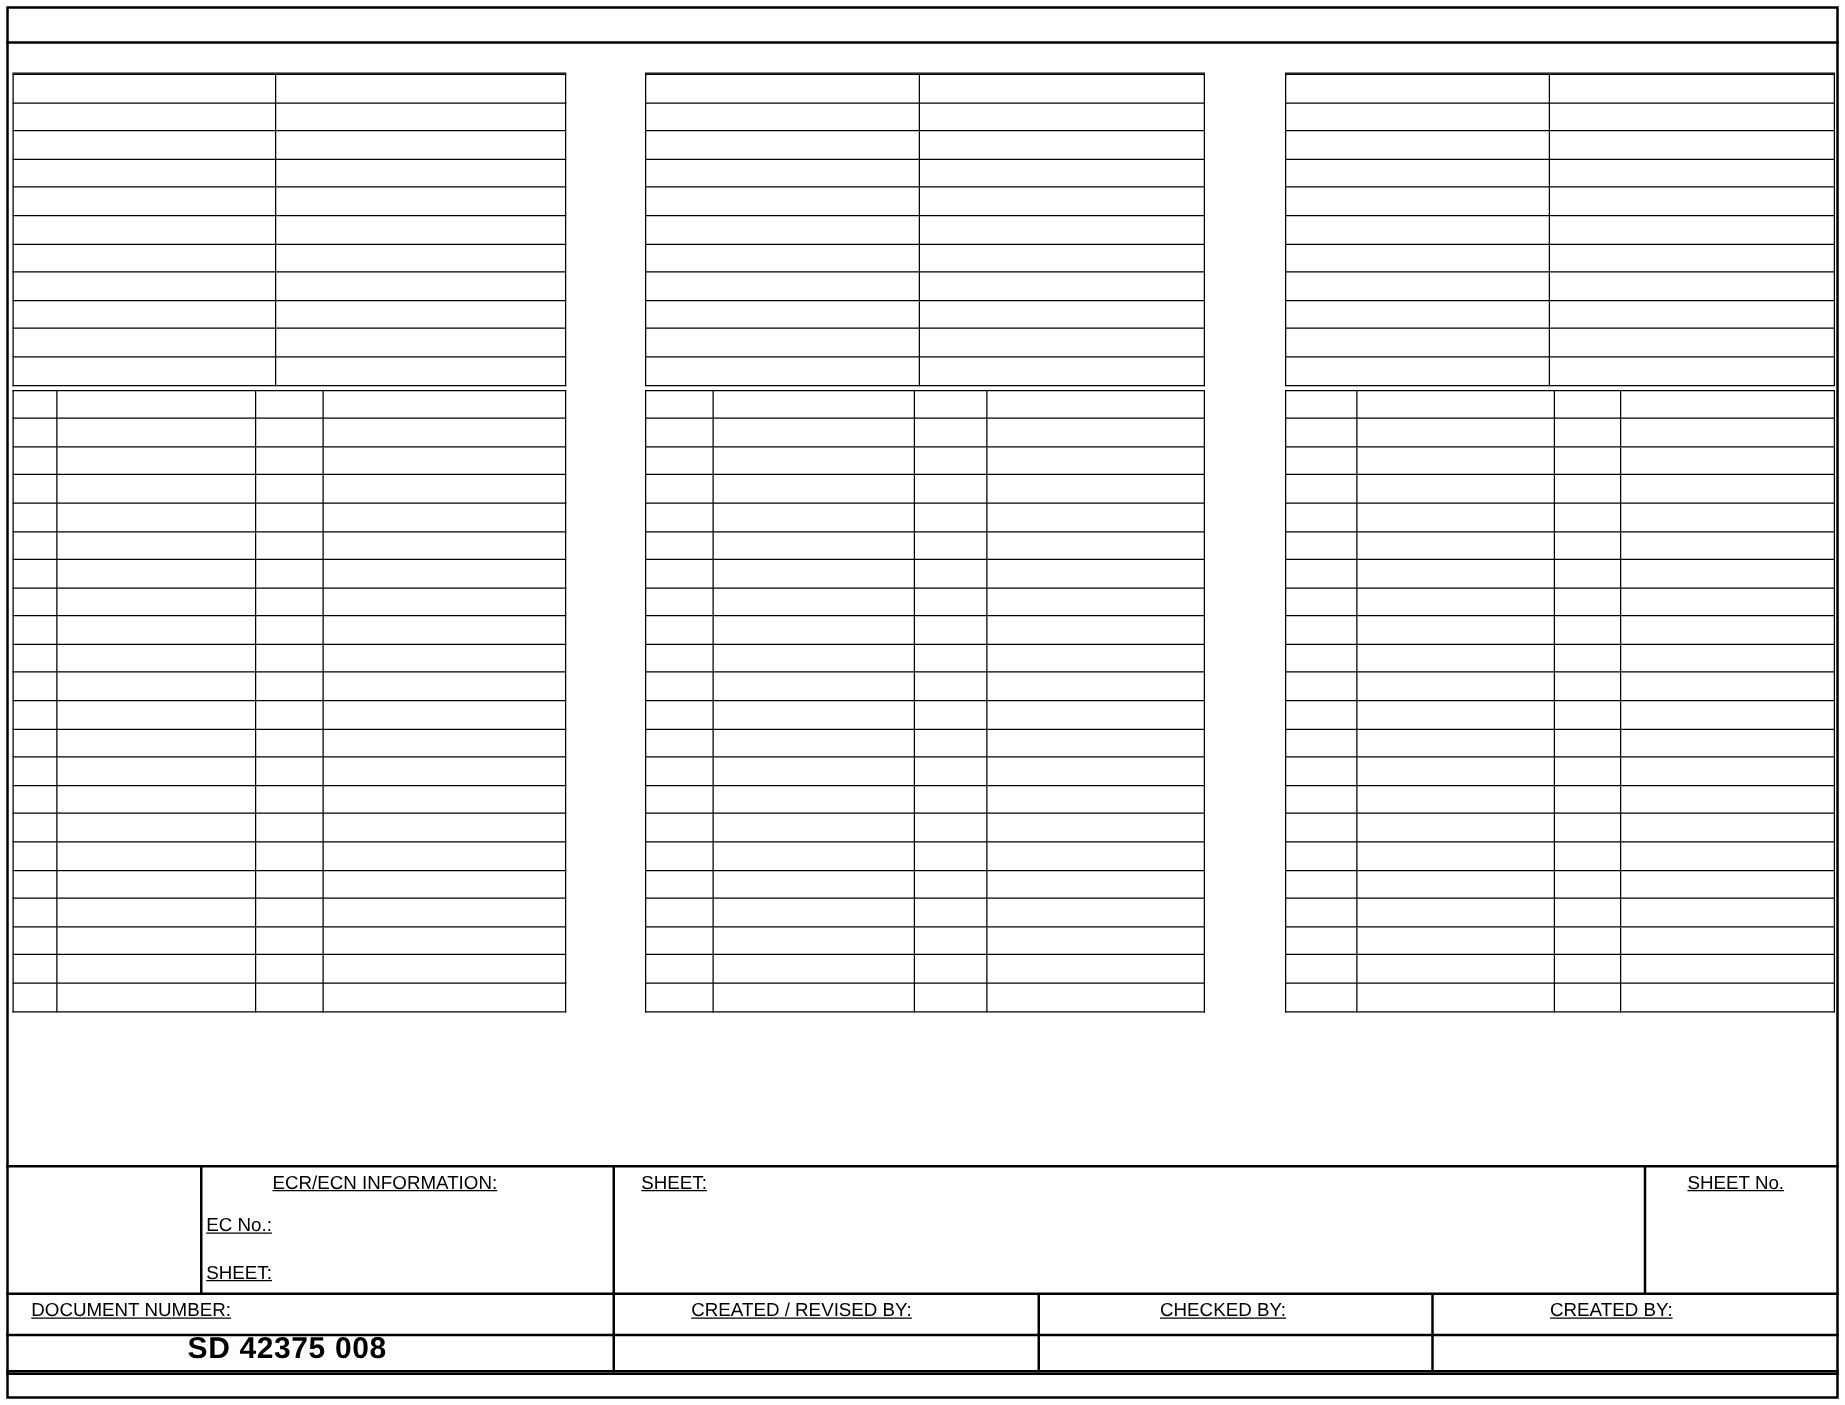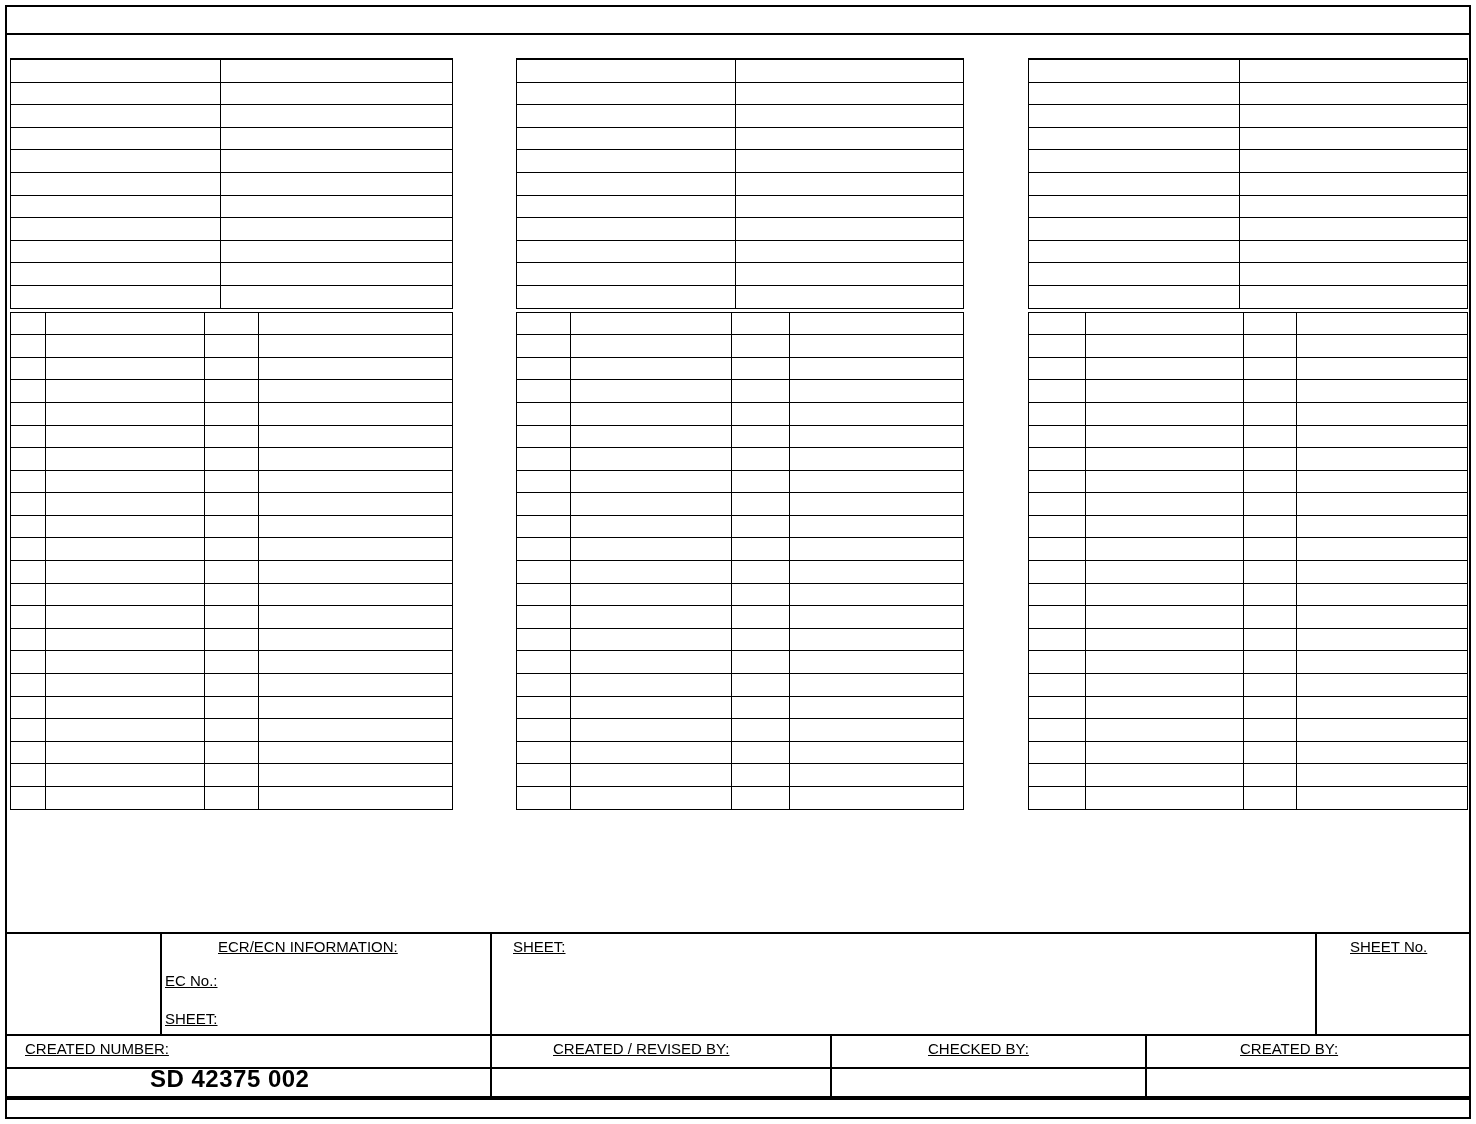--- a/index.html
+++ b/index.html
@@ -747,22 +747,22 @@
     <span class="tb-text underline" style="left:213px; top:6px;">ECR/ECN INFORMATION:</span>
     <span class="tb-text underline" style="left:160px; top:40px;text-align:center;">EC No.:</span>
     <span class="tb-text underline" style="left:160px; top:78px;">SHEET:</span>
 
     <span class="tb-text underline" style="left:508px; top:6px;">SHEET:</span>
     <span class="tb-text" style="left:570px; top:6px;"></span>
 
     <span class="tb-text underline" style="left:1345px; top:6px;">SHEET No.</span>
     <span class="tb-text" style="left:1345px; top:44px;"></span>
 
-    <span class="tb-text underline" style="left:20px; top:108px;">CREATED NUMBER:</span>
-    <span class="doc-number" style="left:145px; top:133px;">SD  42375 002</span>
+    <span class="tb-text underline" style="left:20px; top:108px;">DOCUMENT NUMBER:</span>
+    <span class="doc-number" style="left:145px; top:133px;">SD  42375 008</span>
 
     <span class="tb-text underline" style="left:548px; top:108px;">CREATED / REVISED BY:</span>
     <span class="tb-text" style="left:548px; top:140px;"></span>
 
     <span class="tb-text underline" style="left:923px; top:108px;">CHECKED BY:</span>
     <span class="tb-text" style="left:923px; top:140px;"></span>
 
     <span class="tb-text underline" style="left:1235px; top:108px;">CREATED BY:</span>
     <span class="tb-text" style="left:1235px; top:140px;"></span>
   </div>

